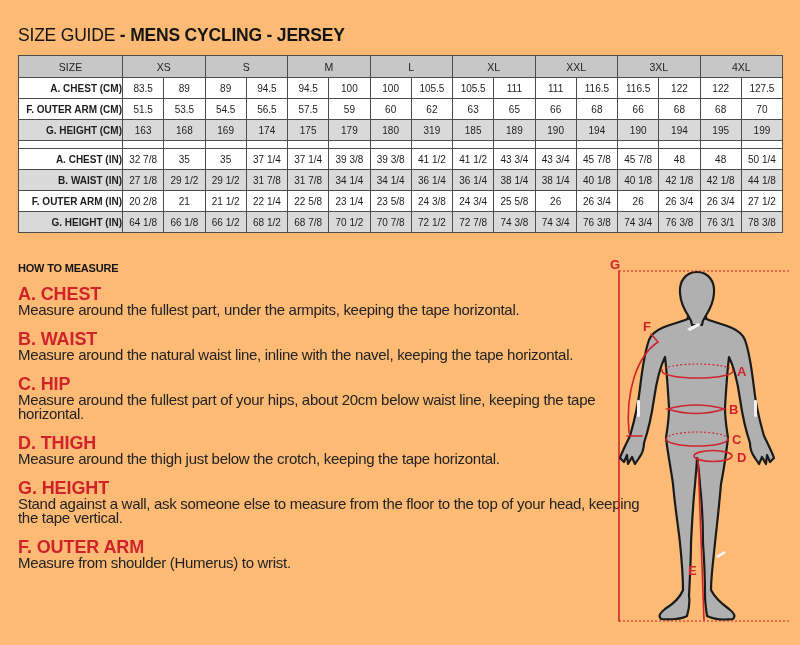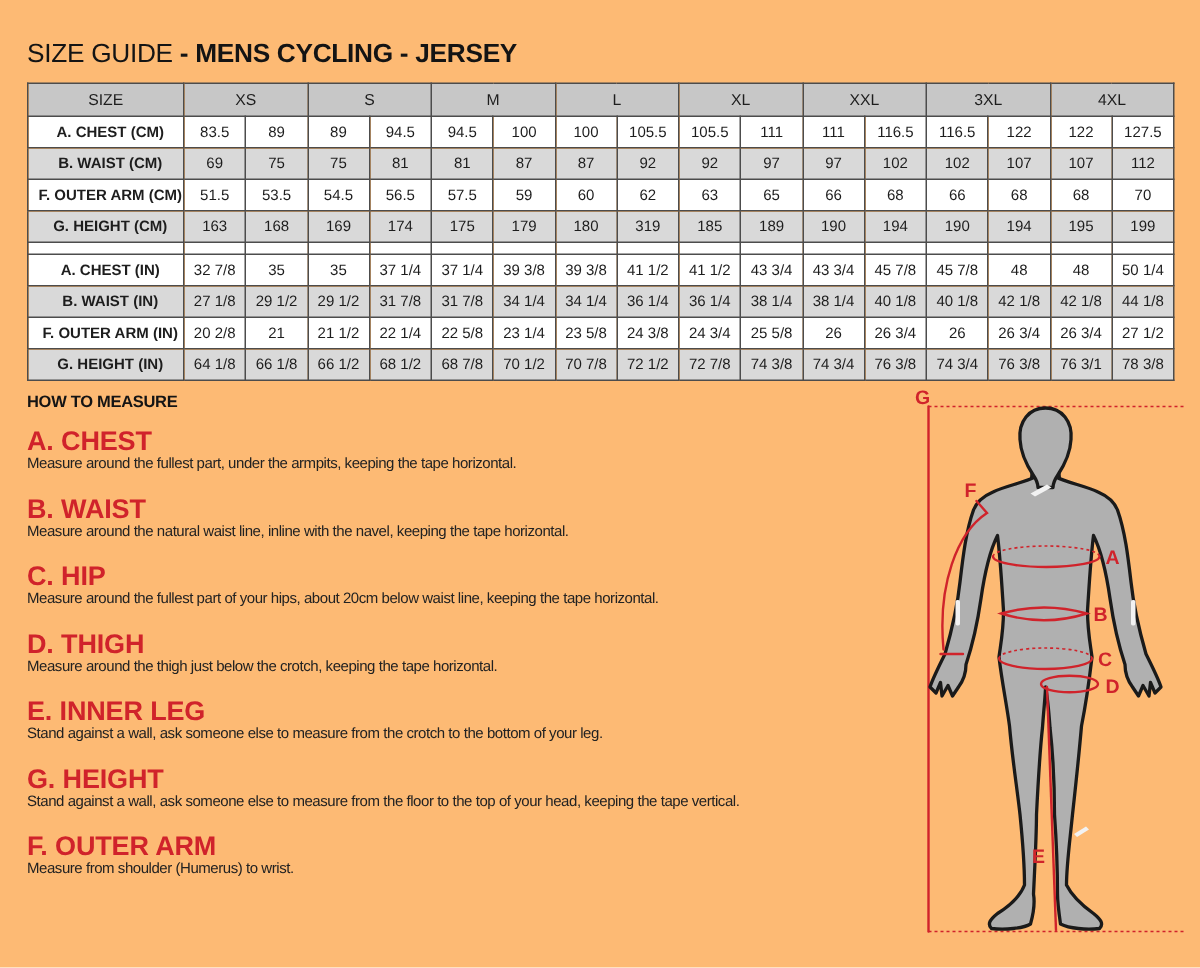--- a/index.html
+++ b/index.html
@@ -14,28 +14,28 @@
   
   .table-wrap{position:absolute;left:18px;top:55px;}
   table{border-collapse:collapse;table-layout:fixed;width:764px;}
   col.labelcol{width:104px;}
   col.valcol{width:41.25px;}
   th,td{
     border:1px solid #4c4c4c;font-size:10px;color:#1d1d1d;height:20px;
     padding:0;text-align:center;overflow:hidden;white-space:nowrap;background:#fff;
   }
   thead th{background:#c7c7c7;font-weight:normal;font-size:10.5px;height:21px;}
-  td.rowlabel{text-align:center;padding-left:6px;font-weight:bold;}
+  td.rowlabel{text-align:right;padding-left:6px;font-weight:bold;}
   tr.alt td{background:#d9d9d9;}
   tr.sep td{height:7px;background:#fff;}
   
   .measure{position:absolute;left:18px;top:262px;width:640px;}
   .measure h2{font-size:11px;font-weight:bold;margin:0 0 14px 0;color:#141414;letter-spacing:-0.2px;}
   .sec h3{color:var(--accent);font-size:18px;font-weight:bold;margin:0 0 2px 0;line-height:13px;letter-spacing:-0.1px;}
-  .sec p{font-size:10px;line-height:14px;margin:0 0 16px 0;color:#222;letter-spacing:-0.3px;}
+  .sec p{font-size:15px;line-height:14px;margin:0 0 16px 0;color:#222;letter-spacing:-0.3px;}
   
   svg.diagram{position:absolute;left:598px;top:255px;}
   svg.diagram text{font-family:"Liberation Sans",sans-serif;font-weight:bold;font-size:13px;fill:var(--accent);}
   .fig-outline{fill:#b0b0b0;stroke:#1a1a1a;stroke-width:2.2;stroke-linejoin:round;stroke-linecap:round;}
   .redline{stroke:var(--accent);fill:none;stroke-width:1.6;stroke-linecap:round;}
   .reddash{stroke:var(--accent);fill:none;stroke-width:1.1;stroke-dasharray:2 2;}
   .logomark{fill:#f2f2f2;stroke:none;}
 </style>
 </head>
 <body>
@@ -91,39 +91,20 @@
             <td>105.5</td>
             <td>105.5</td>
             <td>111</td>
             <td>111</td>
             <td>116.5</td>
             <td>116.5</td>
             <td>122</td>
             <td>122</td>
             <td>127.5</td>
           </tr>
-          <tr class="alt">
-            <td class="rowlabel">B. WAIST (CM)</td>
-            <td>69</td>
-            <td>75</td>
-            <td>75</td>
-            <td>81</td>
-            <td>81</td>
-            <td>87</td>
-            <td>87</td>
-            <td>92</td>
-            <td>92</td>
-            <td>97</td>
-            <td>97</td>
-            <td>102</td>
-            <td>102</td>
-            <td>107</td>
-            <td>107</td>
-            <td>112</td>
-          </tr>
           <tr>
             <td class="rowlabel">F. OUTER ARM (CM)</td>
             <td>51.5</td>
             <td>53.5</td>
             <td>54.5</td>
             <td>56.5</td>
             <td>57.5</td>
             <td>59</td>
             <td>60</td>
             <td>62</td>
@@ -265,24 +246,20 @@
           <h3>B. WAIST</h3>
           <p>Measure around the natural waist line, inline with the navel, keeping the tape horizontal.</p>
         </div>
         <div class="sec">
           <h3>C. HIP</h3>
           <p>Measure around the fullest part of your hips, about 20cm below waist line, keeping the tape horizontal.</p>
         </div>
         <div class="sec">
           <h3>D. THIGH</h3>
           <p>Measure around the thigh just below the crotch, keeping the tape horizontal.</p>
-        </div>
-        <div class="sec">
-          <h3>E. INNER LEG</h3>
-          <p>Stand against a wall, ask someone else to measure from the crotch to the bottom of your leg.</p>
         </div>
         <div class="sec">
           <h3>G. HEIGHT</h3>
           <p>Stand against a wall, ask someone else to measure from the floor to the top of your head, keeping the tape vertical.</p>
         </div>
         <div class="sec">
           <h3>F. OUTER ARM</h3>
           <p>Measure from shoulder (Humerus) to wrist.</p>
         </div>
       </div>

